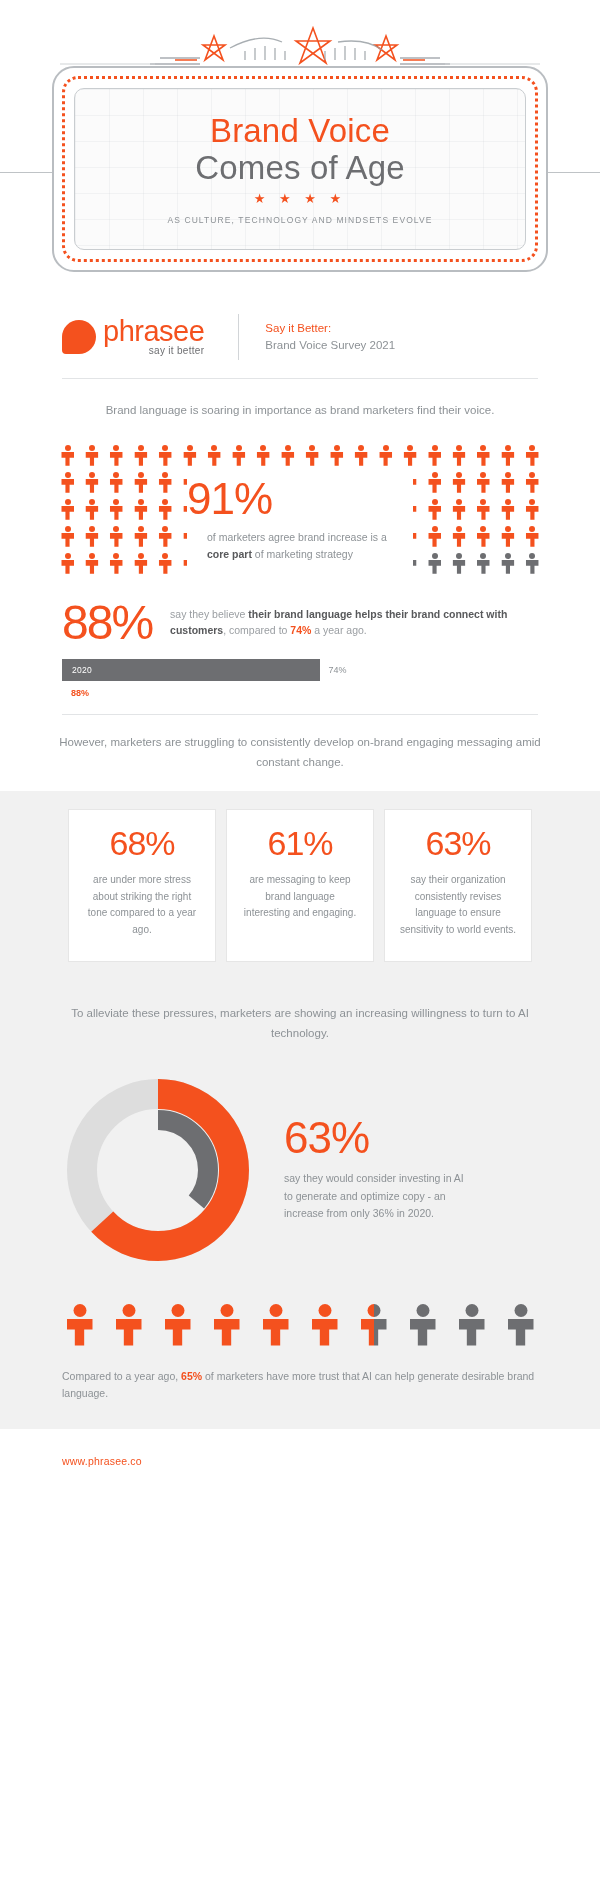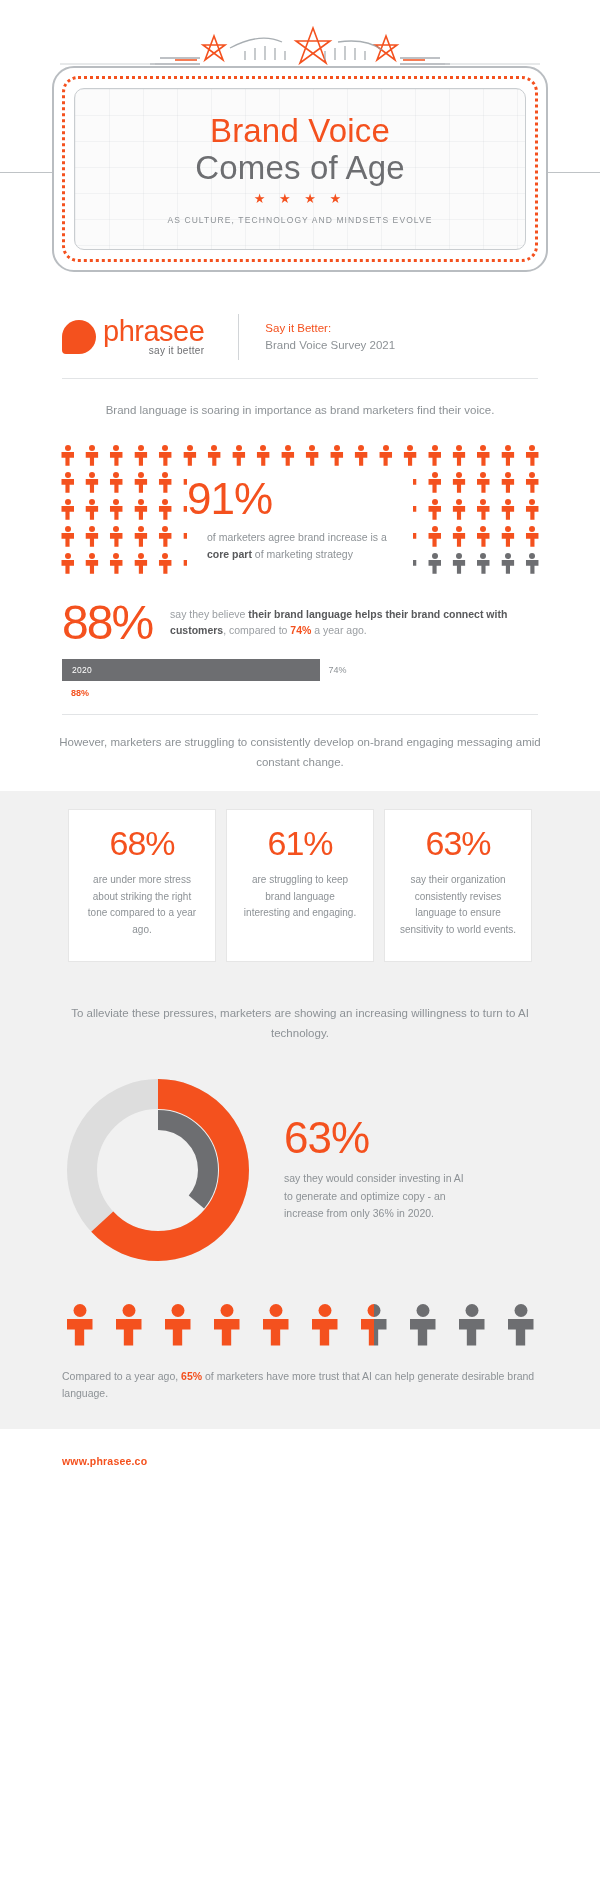--- a/index.html
+++ b/index.html
@@ -106,21 +106,21 @@
   
   .footpicto { background:#f1f1f1; padding:12px 0 0; display:flex; justify-content:center; gap:23px; }
   .fp { width:26px; height:42px; position:relative; }
   .fp .h { position:absolute; left:50%; transform:translateX(-50%); top:0; width:13px; height:13px; border-radius:50%; }
   .fp .b { position:absolute; left:50%; transform:translateX(-50%); top:15px; width:26px; height:27px;
     clip-path:polygon(0% 0%,100% 0%,100% 40%,68% 40%,68% 100%,32% 100%,32% 40%,0% 40%); }
   .trust { background:#f1f1f1; font-size:10.5px; color:#8d9296; line-height:1.7; padding:22px 62px 26px; }
   .trust .o { color:#f4511e; font-weight:bold; }
 
   .footer { padding:22px 62px 26px; }
-  .footer a { font-size:10.5px; color:#f4511e; font-weight:bold; text-decoration:none; letter-spacing:.2px; }
+  .footer a { font-size:10.5px; color:#f4511e; font-weight:normal; text-decoration:none; letter-spacing:.2px; }
 </style>
 </head>
 <body>
 
 <div class="page">
 
   <div class="header">
     <div class="bleed-rule" style="top:172px;"></div>
 
     <svg class="stars-deco" viewBox="0 0 600 62">
@@ -617,21 +617,21 @@
   <div class="lede2">However, marketers are struggling to consistently develop on-brand engaging messaging amid constant change.</div>
 
   <div class="grayband">
     <div class="cards" id="cards">
         <div class="card">
           <div class="num">68%</div>
           <p>are under more stress about striking the right tone compared to a year ago.</p>
         </div>
         <div class="card">
           <div class="num">61%</div>
-          <p>are struggling to keep brand language interesting and engaging.</p>
+          <p>are messaging to keep brand language interesting and engaging.</p>
         </div>
         <div class="card">
           <div class="num">63%</div>
           <p>say their organization consistently revises language to ensure sensitivity to world events.</p>
         </div>
       </div>
   </div>
 
   <div class="lede3">To alleviate these pressures, marketers are showing an increasing willingness to turn to AI technology.</div>
 

